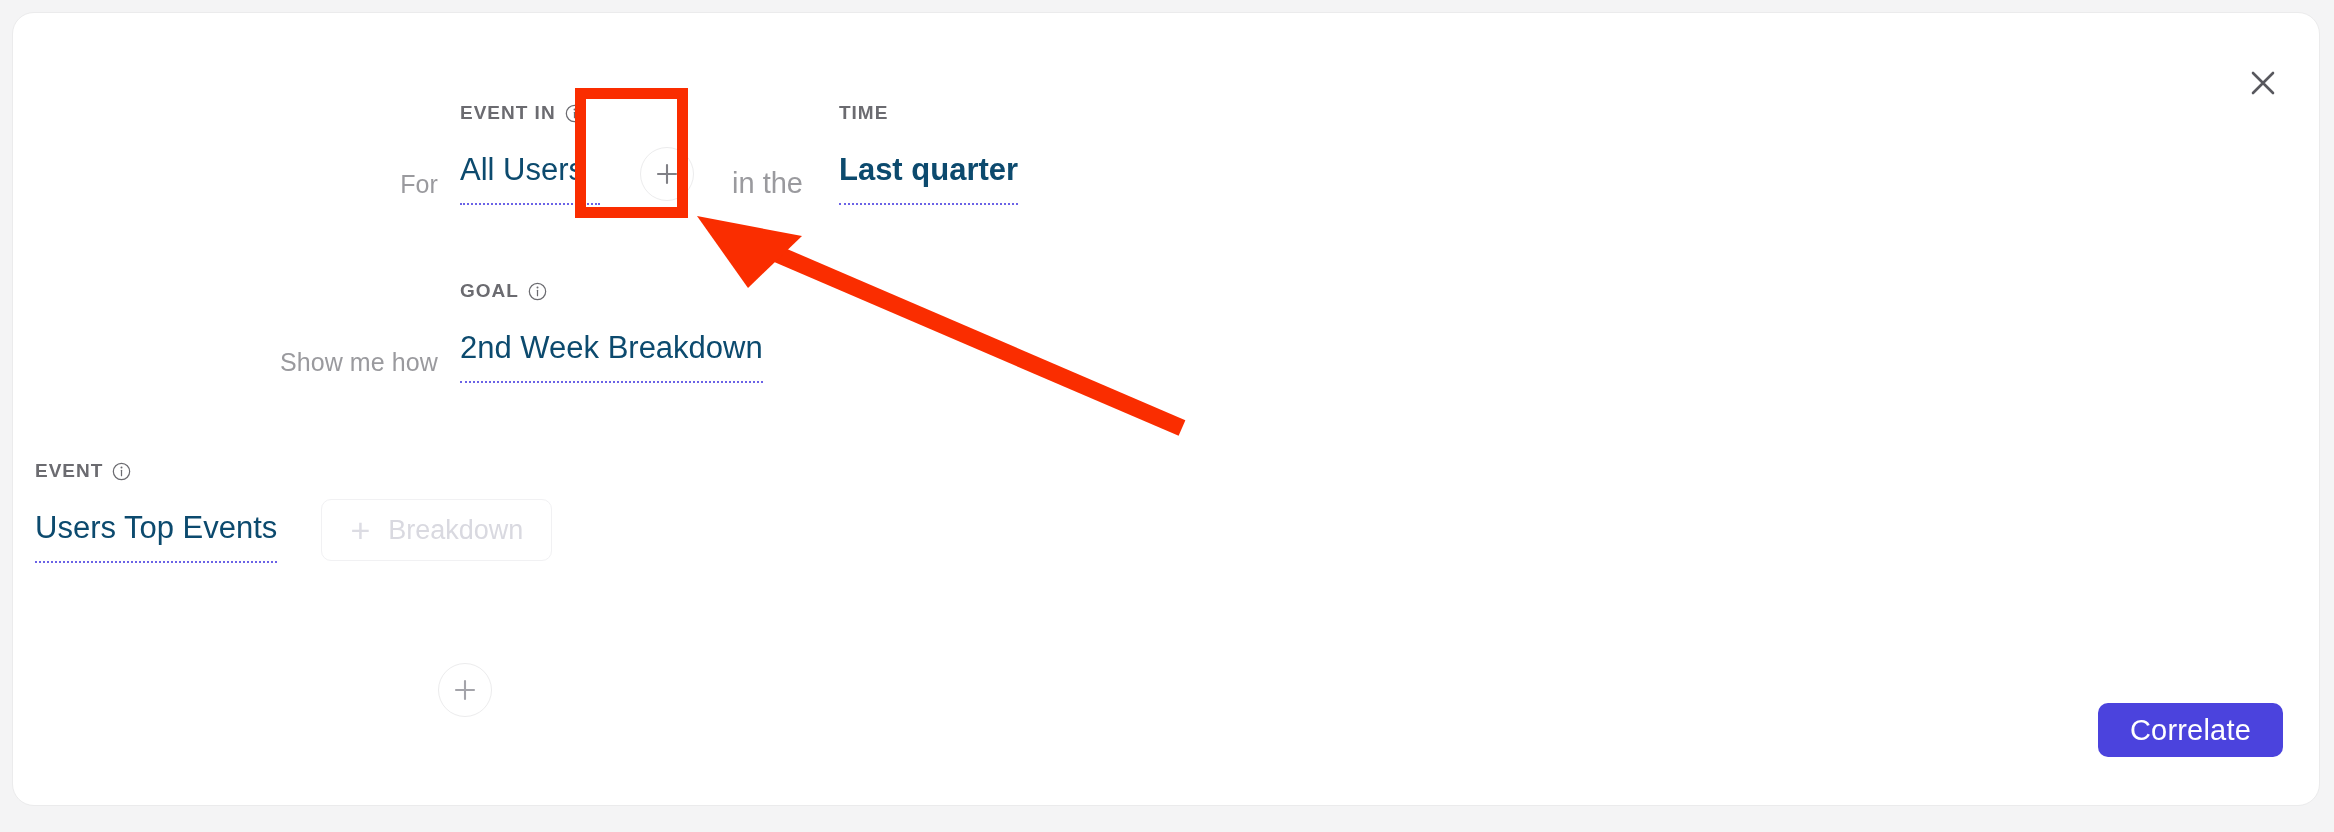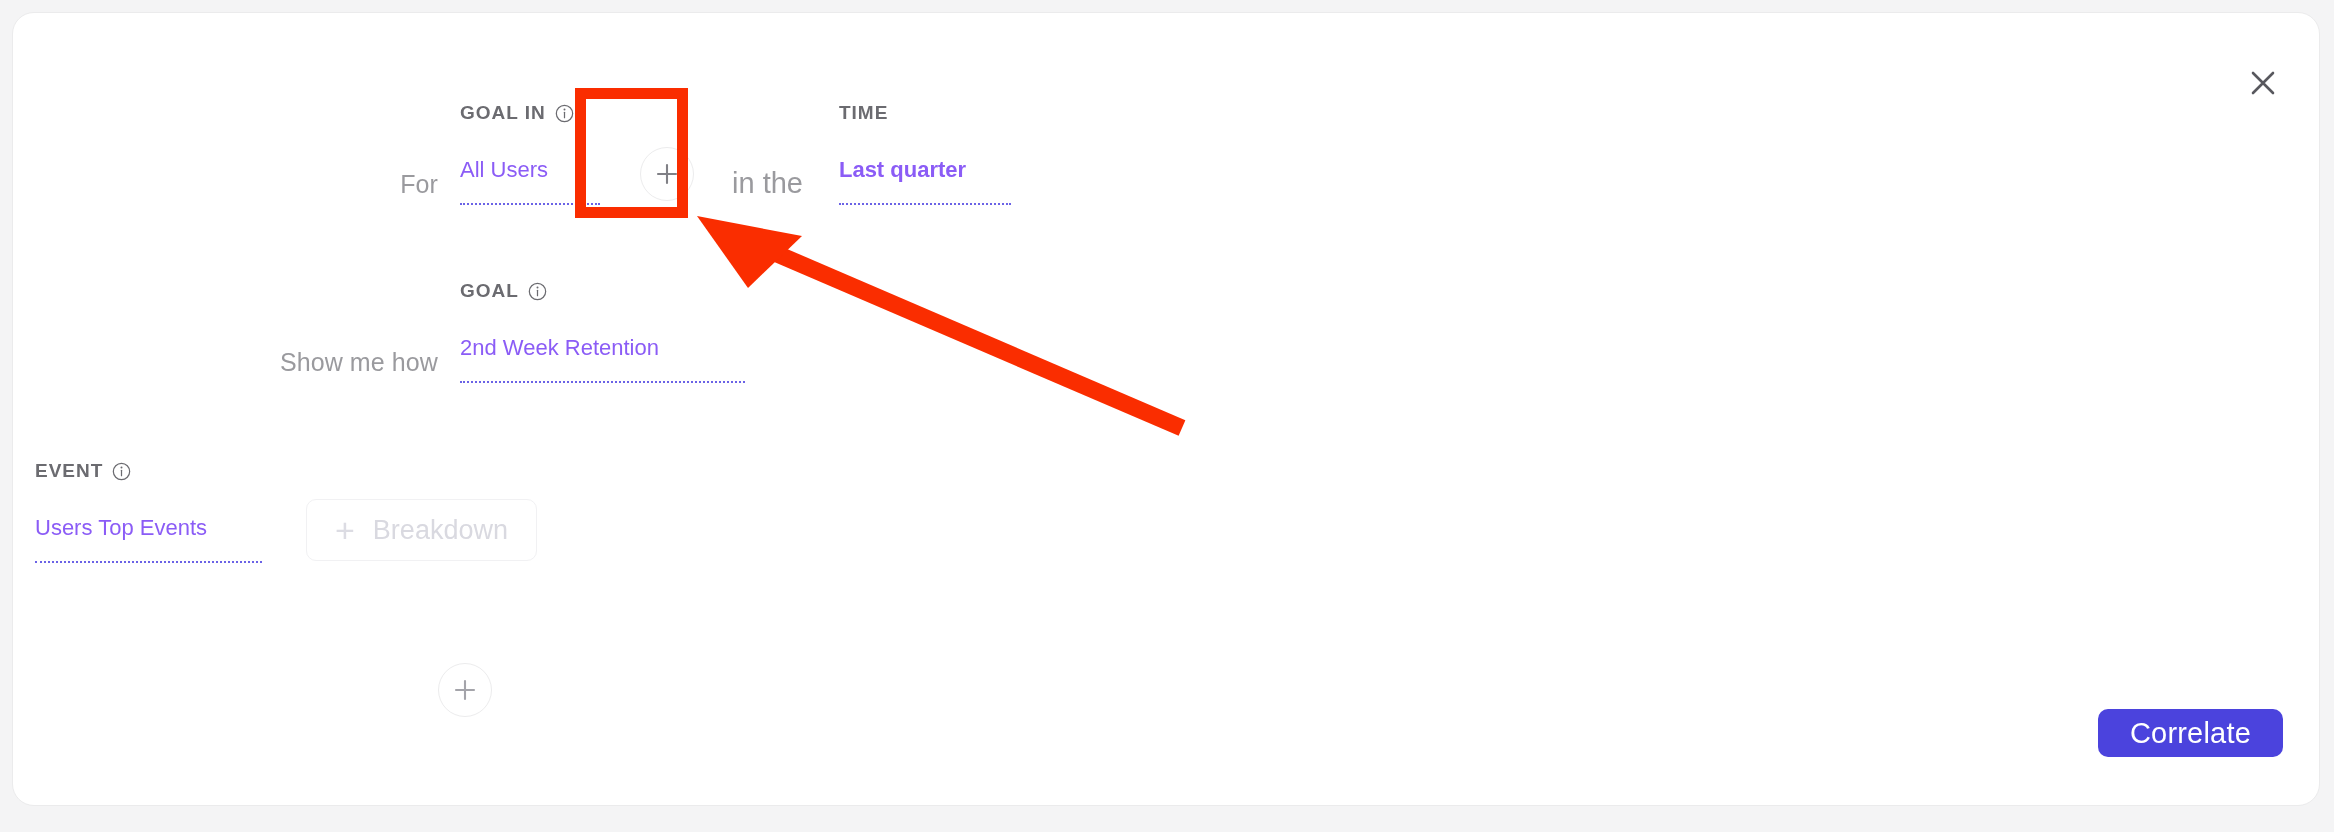--- a/index.html
+++ b/index.html
@@ -100,22 +100,22 @@
 
   .info-icon {
     display: inline-flex;
     width: 19px;
     height: 19px;
     flex: 0 0 19px;
   }
   .info-icon svg { display: block; }
 
   .value {
-    font-size: 22px;
-    color: #8b5cf6;
+    font-size: 31px;
+    color: #0c4a6e;
     line-height: 42px;
     white-space: nowrap;
     padding-bottom: 12px;
     border-bottom: 2px dotted #6b63e6;
     cursor: pointer;
   }
 
   .value.w-users   { min-width: 140px; }
   .value.w-time    { min-width: 172px; font-weight: bold; }
   .value.w-goal    { min-width: 285px; }
@@ -179,21 +179,21 @@
     position: absolute;
     left: 425px;
     top: 650px;
   }
 
   
   .correlate-btn {
     position: absolute;
     right: 36px;
     bottom: 48px;
-    height: 48px;
+    height: 54px;
     padding: 0 32px;
     border: none;
     border-radius: 10px;
     background: #4b43dd;
     color: #ffffff;
     font-size: 29px;
     font-family: "Liberation Sans", sans-serif;
     cursor: pointer;
     letter-spacing: .2px;
     text-align: center;
@@ -233,21 +233,21 @@
     </div>
 
     <div class="builder">
 
       <div class="row row-users">
 
         <div class="prefix">For</div>
 
         <div class="field">
           <div class="caption">
-            <span>GOAL IN</span>
+            <span>EVENT IN</span>
             <span class="info-icon">
               <svg width="19" height="19" viewBox="0 0 20 20" aria-hidden="true">
                 <circle cx="10" cy="10" r="8.6" fill="none" stroke="#6b6b70" stroke-width="1.3"></circle>
                 <circle cx="10" cy="5.9" r="1.05" fill="#6b6b70"></circle>
                 <path d="M10 8.7 L10 14.4" stroke="#6b6b70" stroke-width="1.3" stroke-linecap="round"></path>
               </svg>
             </span>
           </div>
           <div class="value w-users">All Users</div>
         </div>
@@ -277,21 +277,21 @@
           <div class="caption">
             <span>GOAL</span>
             <span class="info-icon">
               <svg width="19" height="19" viewBox="0 0 20 20" aria-hidden="true">
                 <circle cx="10" cy="10" r="8.6" fill="none" stroke="#6b6b70" stroke-width="1.3"></circle>
                 <circle cx="10" cy="5.9" r="1.05" fill="#6b6b70"></circle>
                 <path d="M10 8.7 L10 14.4" stroke="#6b6b70" stroke-width="1.3" stroke-linecap="round"></path>
               </svg>
             </span>
           </div>
-          <div class="value w-goal">2nd Week Retention</div>
+          <div class="value w-goal">2nd Week Breakdown</div>
         </div>
 
       </div>
 
       <div class="row row-event">
 
 
         <div class="field">
           <div class="caption">
             <span>EVENT</span>

